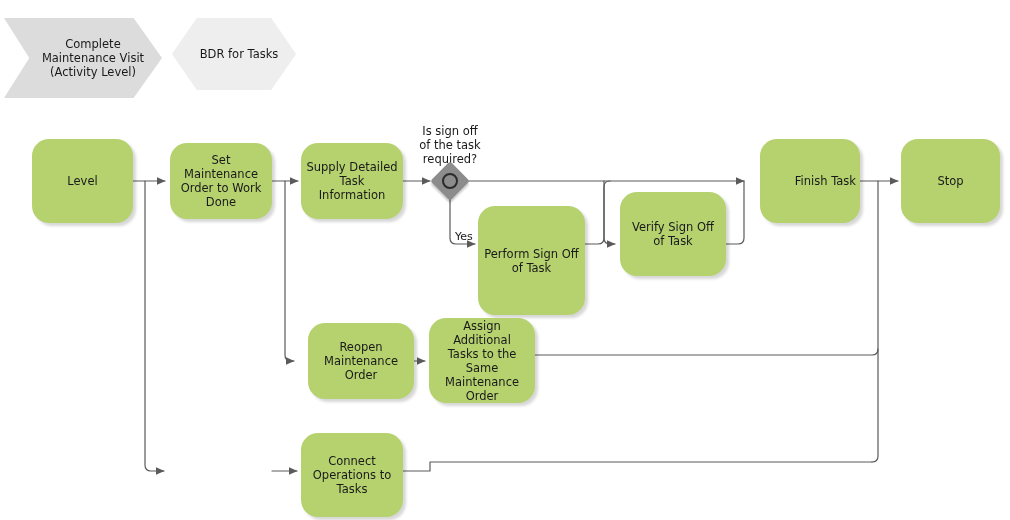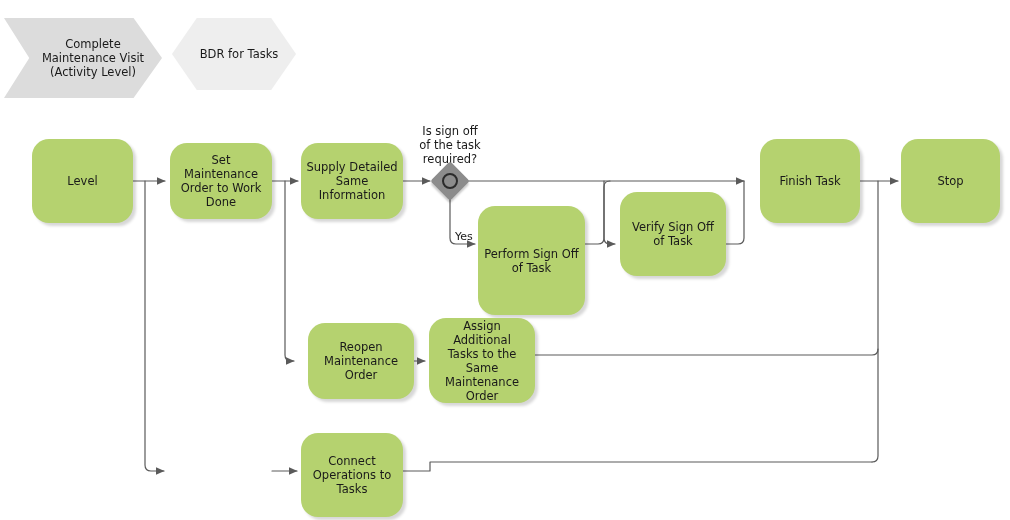--- a/index.html
+++ b/index.html
@@ -106,39 +106,39 @@
     <span>
       <span>Set Maintenance</span>
       <span>Order to Work</span>
       <span>Done</span>
     </span>
   </div>
 
   <div class="node" style="left:301px;top:143px;width:102px;height:76px;">
     <span>
       <span>Supply Detailed</span>
-      <span>Same Information</span>
+      <span>Task Information</span>
     </span>
   </div>
 
   <div class="node" style="left:478px;top:206px;width:107px;height:109px;">
     <span>
       <span>Perform Sign Off</span>
       <span>of Task</span>
     </span>
   </div>
 
   <div class="node" style="left:620px;top:192px;width:106px;height:84px;">
     <span>
       <span>Verify Sign Off</span>
       <span>of Task</span>
     </span>
   </div>
 
-  <div class="node" style="left:760px;top:139px;width:100px;height:84px;">
+  <div class="node" style="left:760px;top:139px;width:100px;height:84px;justify-content:flex-end;">
     <span>
       <span>Finish Task</span>
     </span>
   </div>
 
   <div class="node" style="left:901px;top:139px;width:99px;height:84px;">
     <span>
       <span>Stop</span>
     </span>
   </div>

